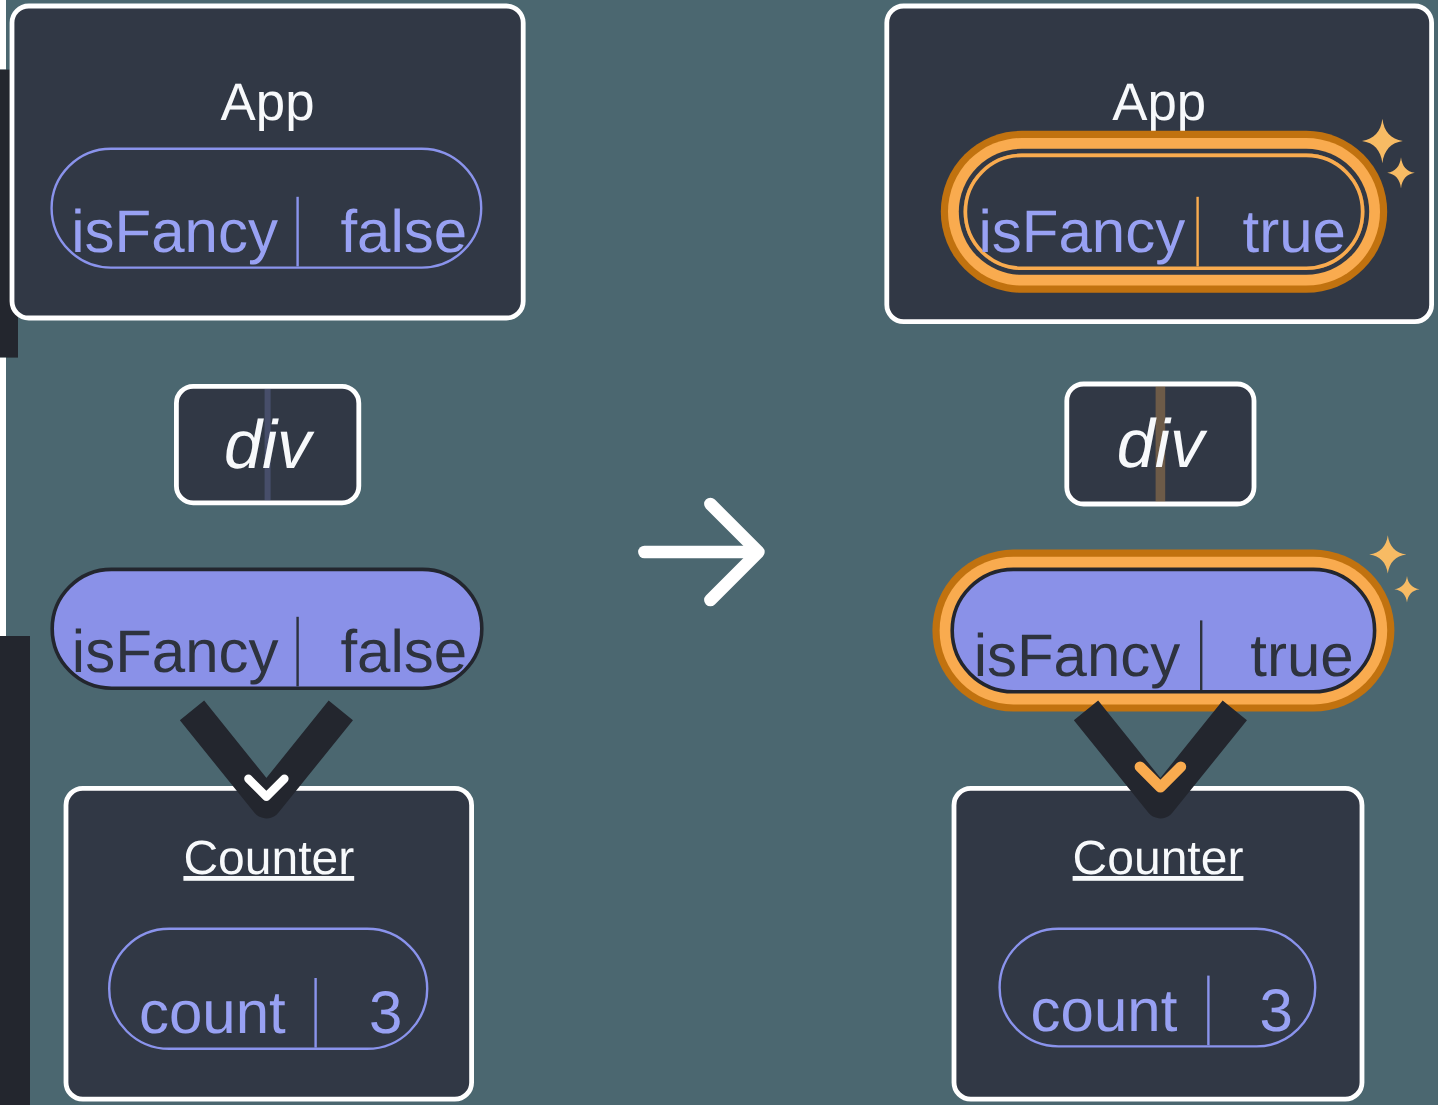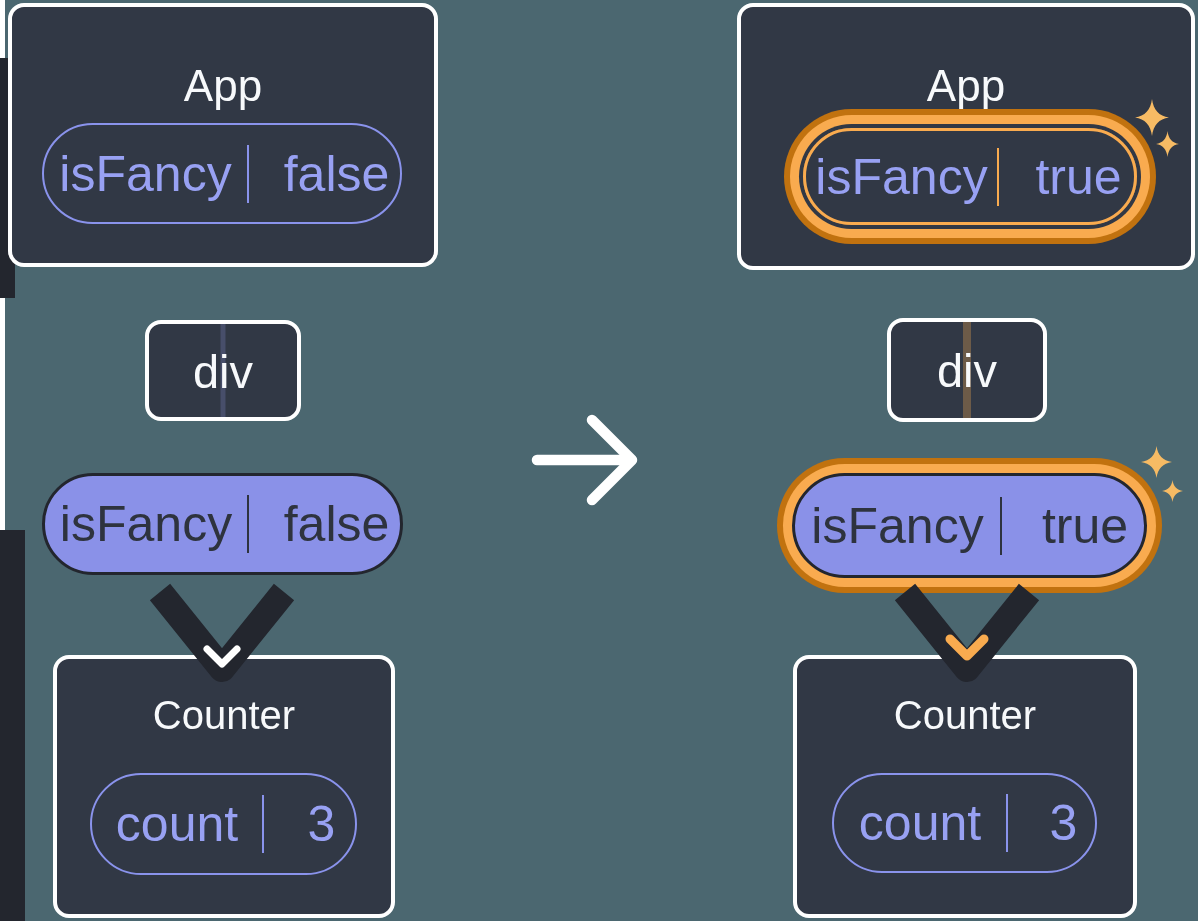--- a/index.html
+++ b/index.html
@@ -13,26 +13,26 @@
     position:absolute; box-sizing:border-box;
     background:#313845; border:4px solid #ffffff; border-radius:16px;
     z-index:2;
   }
   .box.elevated { z-index:5; }
   .box-title {
     position:absolute; left:0; right:0; text-align:center;
     color:#f7f9fb; font-weight:500; z-index:3;
   }
   .title-app { top:42px; font-size:44px;margin-top:12px; }
-  .title-div { top:50%; transform:translateY(-50%); font-size:47px; }
-  .title-counter { top:34px; font-size:40px; }
+  .title-div { top:50%; transform:translateY(-50%); font-size:57px;font-style:italic; }
+  .title-counter { top:34px; font-size:40px;text-decoration:underline; }
 
   
   .pill {
-    position:absolute; box-sizing:border-box; display:flex; align-items:center;
+    position:absolute; box-sizing:border-box; display:flex; align-items:flex-end;
     border-radius:999px; z-index:6; font-size:50px;
   }
   .pill .cell { display:flex; align-items:center; justify-content:center; }
   .pill .cell.divided { border-left:2.5px solid #8a93ec;padding-left:24px; }
   .pill.outline { border:2.5px solid #8a93ec; color:#98a1f3; background:transparent; }
   .pill.filled  { border:3px solid #23262e; color:#2e333e; background:#8a91e8; }
   .pill.filled .cell.divided { border-left:2.5px solid #2e333e; }
   .pill .bold { font-weight:400; }
 
   

